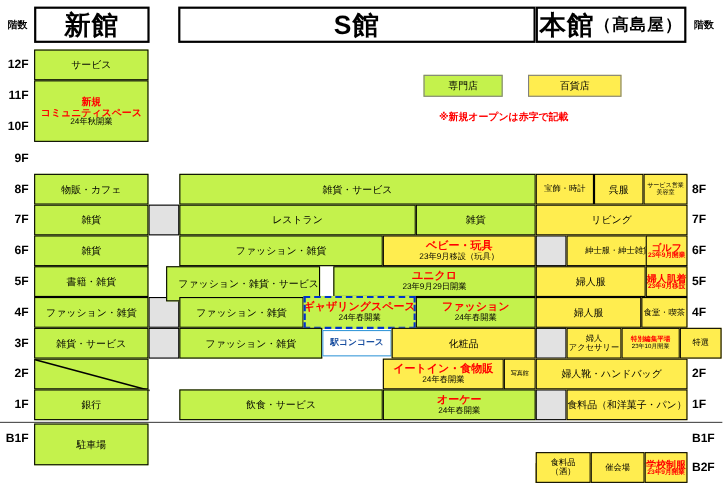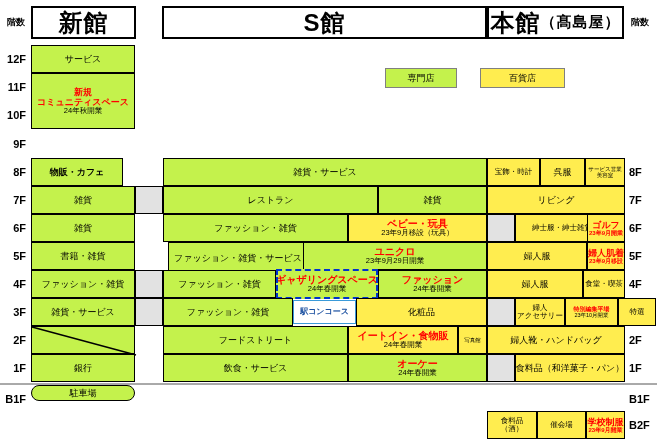--- a/index.html
+++ b/index.html
@@ -111,20 +111,23 @@
   <div class="abs kaisu" style="left:626px;top:8px;width:28px;height:28px;">
     <span>階数</span>
   </div>
 
   <div class="abs legendbox yellow" style="left:480px;top:68px;width:85px;height:20px;">
     <span>百貨店</span>
   </div>
   <div class="abs legendbox green" style="left:385px;top:68px;width:72px;height:20px;">
     <span>専門店</span>
   </div>
+  <div class="abs legendnote" style="left:399px;top:100px;width:240px;height:12px;">
+    <span>※新規オープンは赤字で記載</span>
+  </div>
 
   <div class="abs flabel left" style="left:0px;top:45px;width:29px;height:28px;">
     <span>12F</span>
     </div>
   <div class="abs flabel left" style="left:0px;top:73px;width:29px;height:28px;">
     <span>11F</span>
     </div>
   <div class="abs flabel left" style="left:0px;top:101px;width:29px;height:28px;">
     <span>10F</span>
     </div>
@@ -202,21 +205,21 @@
     <span class="ln s-normal">サービス</span>
   </div>
 
   <div class="abs cell green" style="left:31px;top:73px;width:104px;height:56px;">
     <span class="ln s-red-sm">新規</span>
     <span class="ln s-red-sm">コミュニティスペース</span>
     <span class="ln s-small">24年秋開業</span>
   </div>
 
 
-  <div class="abs cell green" style="left:31px;top:158px;width:92px;height:28px;font-weight:bold;">
+  <div class="abs cell green" style="left:31px;top:158px;width:104px;height:28px;">
     <span class="ln s-normal">物販・カフェ</span>
   </div>
 
   <div class="abs cell green" style="left:31px;top:186px;width:104px;height:28px;">
     <span class="ln s-normal">雑貨</span>
   </div>
 
   <div class="abs cell green" style="left:31px;top:214px;width:104px;height:28px;">
     <span class="ln s-normal">雑貨</span>
   </div>
@@ -235,21 +238,21 @@
 
   <div class="abs cell green" style="left:31px;top:326px;width:104px;height:28px;"></div>
   <svg class="diag" width="106" height="30" viewBox="0 0 106 30" style="left:31px;top:326px;">
     <line x1="1" y1="1" x2="105" y2="29" stroke="#000" stroke-width="1.4"></line>
   </svg>
 
   <div class="abs cell green" style="left:31px;top:354px;width:104px;height:28px;">
     <span class="ln s-normal">銀行</span>
   </div>
 
-  <div class="abs cell green" style="left:31px;top:385px;width:104px;height:16px;border-radius:12px;">
+  <div class="abs cell green" style="left:31px;top:385px;width:104px;height:38px;">
     <span class="ln s-normal">駐車場</span>
   </div>
 
   <div class="abs cell green" style="left:163px;top:158px;width:324px;height:28px;">
     <span class="ln s-normal">雑貨・サービス</span>
   </div>
 
   <div class="abs cell green" style="left:163px;top:186px;width:215px;height:28px;">
     <span class="ln s-normal">レストラン</span>
   </div>
@@ -258,21 +261,21 @@
   </div>
 
   <div class="abs cell green" style="left:163px;top:214px;width:185px;height:28px;">
     <span class="ln s-normal">ファッション・雑貨</span>
   </div>
   <div class="abs cell yellow" style="left:348px;top:214px;width:139px;height:28px;">
     <span class="ln s-red">ベビー・玩具</span>
     <span class="ln s-small">23年9月移設（玩具）</span>
   </div>
 
-  <div class="abs cell green" style="left:168px;top:242px;width:140px;height:32px;">
+  <div class="abs cell green" style="left:151px;top:242px;width:140px;height:32px;align-items:flex-end;">
     <span class="ln s-normal">ファッション・雑貨・サービス</span>
   </div>
   <div class="abs cell green" style="left:303px;top:242px;width:184px;height:28px;">
     <span class="ln s-red">ユニクロ</span>
     <span class="ln s-small">23年9月29日開業</span>
   </div>
 
   <div class="abs cell green" style="left:163px;top:270px;width:113px;height:28px;">
     <span class="ln s-normal">ファッション・雑貨</span>
   </div>
@@ -288,23 +291,20 @@
   <div class="abs cell green" style="left:163px;top:298px;width:130px;height:28px;">
     <span class="ln s-normal">ファッション・雑貨</span>
   </div>
   <div class="abs cell concourse" style="left:293px;top:300px;width:63px;height:24px;">
     <span class="ln">駅コンコース</span>
   </div>
   <div class="abs cell yellow" style="left:356px;top:298px;width:131px;height:28px;justify-content:center;">
     <span class="ln s-normal">化粧品</span>
   </div>
 
-  <div class="abs cell green" style="left:163px;top:326px;width:185px;height:28px;">
-    <span class="ln s-normal">フードストリート</span>
-  </div>
   <div class="abs cell yellow" style="left:348px;top:326px;width:110px;height:28px;">
     <span class="ln s-red">イートイン・食物販</span>
     <span class="ln s-small">24年春開業</span>
   </div>
   <div class="abs cell yellow" style="left:458px;top:326px;width:29px;height:28px;">
     <span class="ln s-tiny">写真館</span>
   </div>
 
   <div class="abs cell green" style="left:163px;top:354px;width:185px;height:28px;">
     <span class="ln s-normal">飲食・サービス</span>

